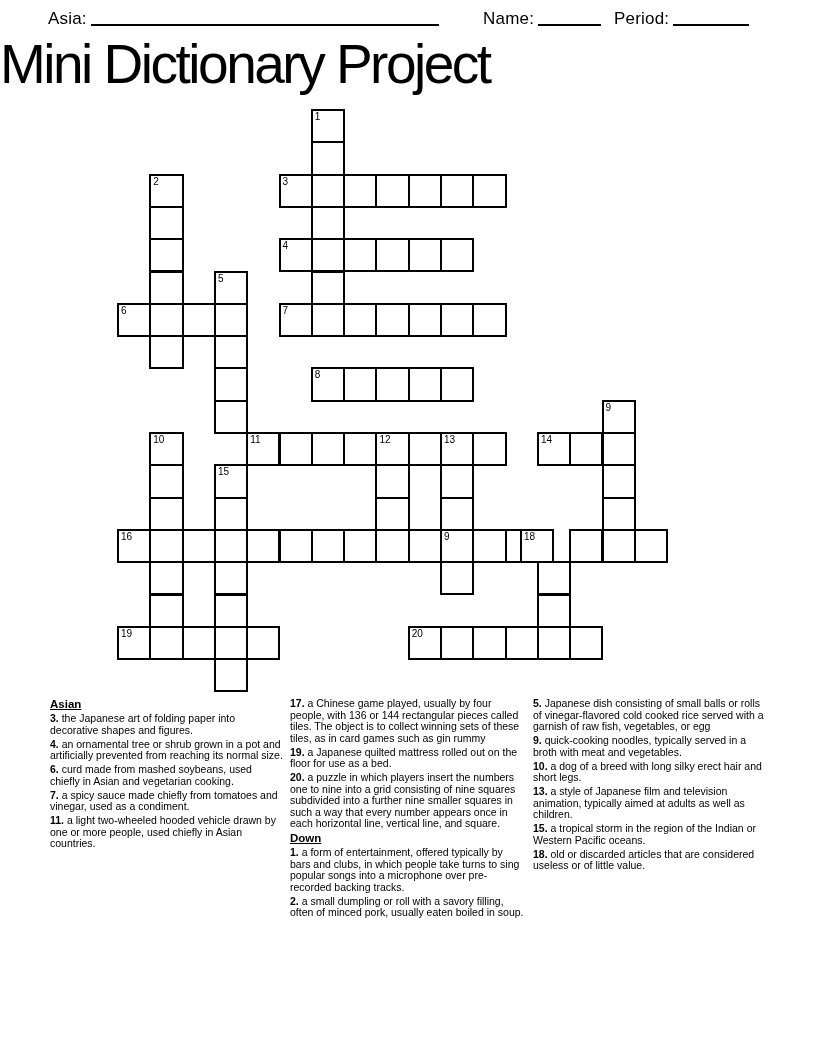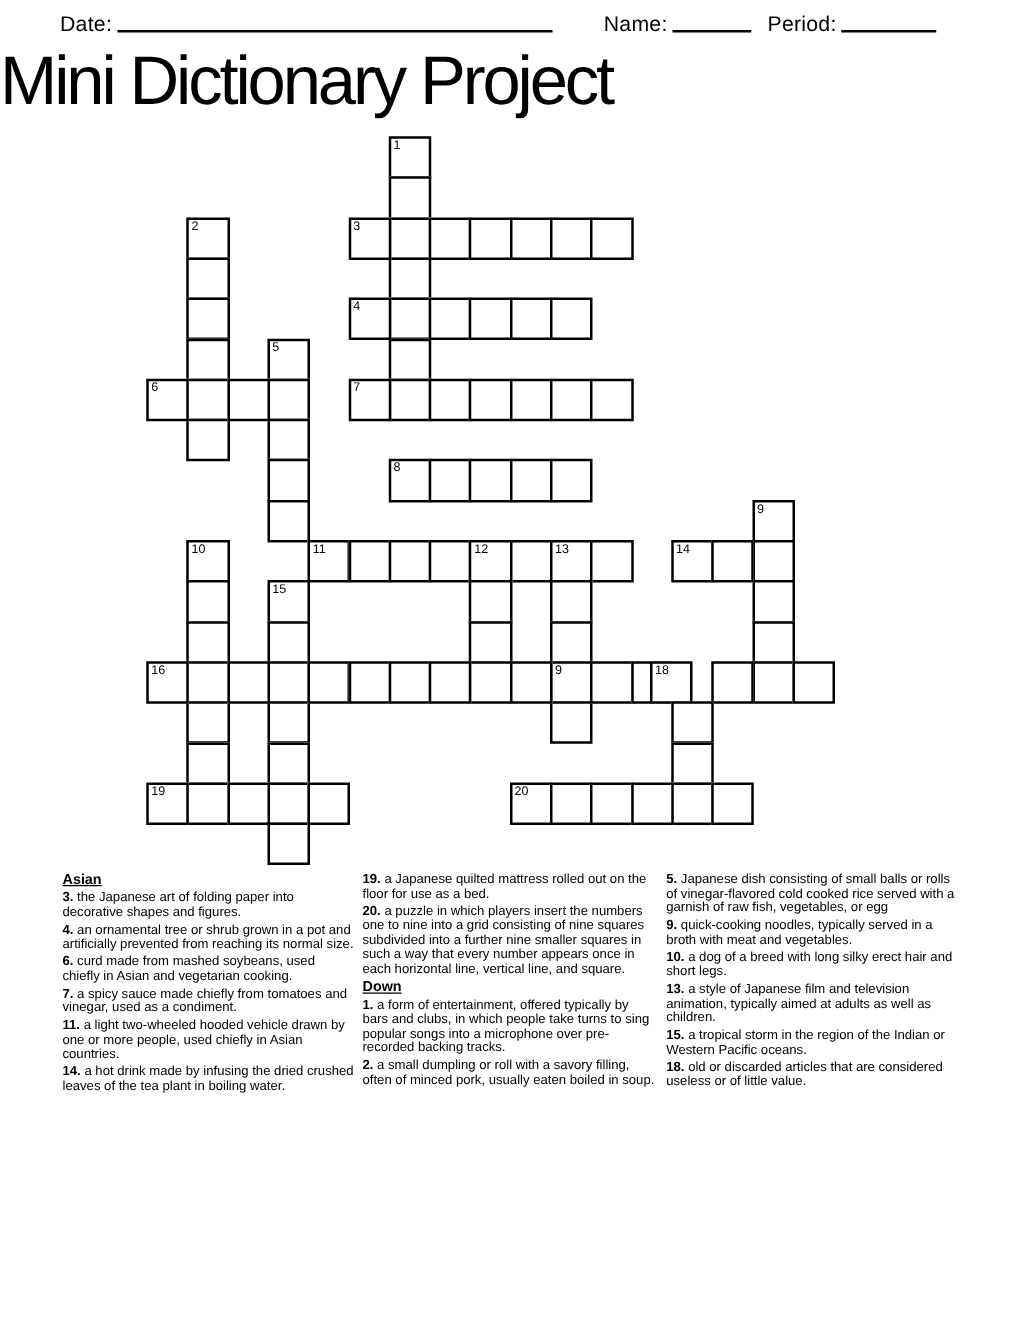--- a/index.html
+++ b/index.html
@@ -76,21 +76,21 @@
     line-height: 11.5px;
   }
   p.clue b { font-weight: bold; }
 </style>
 </head>
 <body>
 
 <div class="page">
 
   <div class="hdr-item" id="hdr-name">
-    <span class="label">Date:</span><span class="blank blank-name"></span>
+    <span class="label">Asia:</span><span class="blank blank-name"></span>
   </div>
   <div class="hdr-item" id="hdr-date">
     <span class="label">Name:</span><span class="blank blank-date"></span>
   </div>
   <div class="hdr-item" id="hdr-period">
     <span class="label">Period:</span><span class="blank blank-period"></span>
   </div>
 
   <div class="title">Mini Dictionary Project</div>
 
@@ -239,23 +239,23 @@
     </div>
 
   <div class="clues">
       <div class="clue-col clue-col-0">
         <div class="clue-heading">Asian</div>
         <p class="clue"><b>3. </b>the Japanese art of folding paper into decorative shapes and figures.</p>
         <p class="clue"><b>4. </b>an ornamental tree or shrub grown in a pot and artificially prevented from reaching its normal size.</p>
         <p class="clue"><b>6. </b>curd made from mashed soybeans, used chiefly in Asian and vegetarian cooking.</p>
         <p class="clue"><b>7. </b>a spicy sauce made chiefly from tomatoes and vinegar, used as a condiment.</p>
         <p class="clue"><b>11. </b>a light two-wheeled hooded vehicle drawn by one or more people, used chiefly in Asian countries.</p>
-        <p class="clue"><b>14. </b>a hot drink made by infusing the dried crushed leaves of the tea plant in boiling water.</p>
       </div>
       <div class="clue-col clue-col-1">
+        <p class="clue"><b>17. </b>a Chinese game played, usually by four people, with 136 or 144 rectangular pieces called tiles. The object is to collect winning sets of these tiles, as in card games such as gin rummy</p>
         <p class="clue"><b>19. </b>a Japanese quilted mattress rolled out on the floor for use as a bed.</p>
         <p class="clue"><b>20. </b>a puzzle in which players insert the numbers one to nine into a grid consisting of nine squares subdivided into a further nine smaller squares in such a way that every number appears once in each horizontal line, vertical line, and square.</p>
         <div class="clue-heading">Down</div>
         <p class="clue"><b>1. </b>a form of entertainment, offered typically by bars and clubs, in which people take turns to sing popular songs into a microphone over pre-recorded backing tracks.</p>
         <p class="clue"><b>2. </b>a small dumpling or roll with a savory filling, often of minced pork, usually eaten boiled in soup.</p>
       </div>
       <div class="clue-col clue-col-2">
         <p class="clue"><b>5. </b>Japanese dish consisting of small balls or rolls of vinegar-flavored cold cooked rice served with a garnish of raw fish, vegetables, or egg</p>
         <p class="clue"><b>9. </b>quick-cooking noodles, typically served in a broth with meat and vegetables.</p>
         <p class="clue"><b>10. </b>a dog of a breed with long silky erect hair and short legs.</p>

